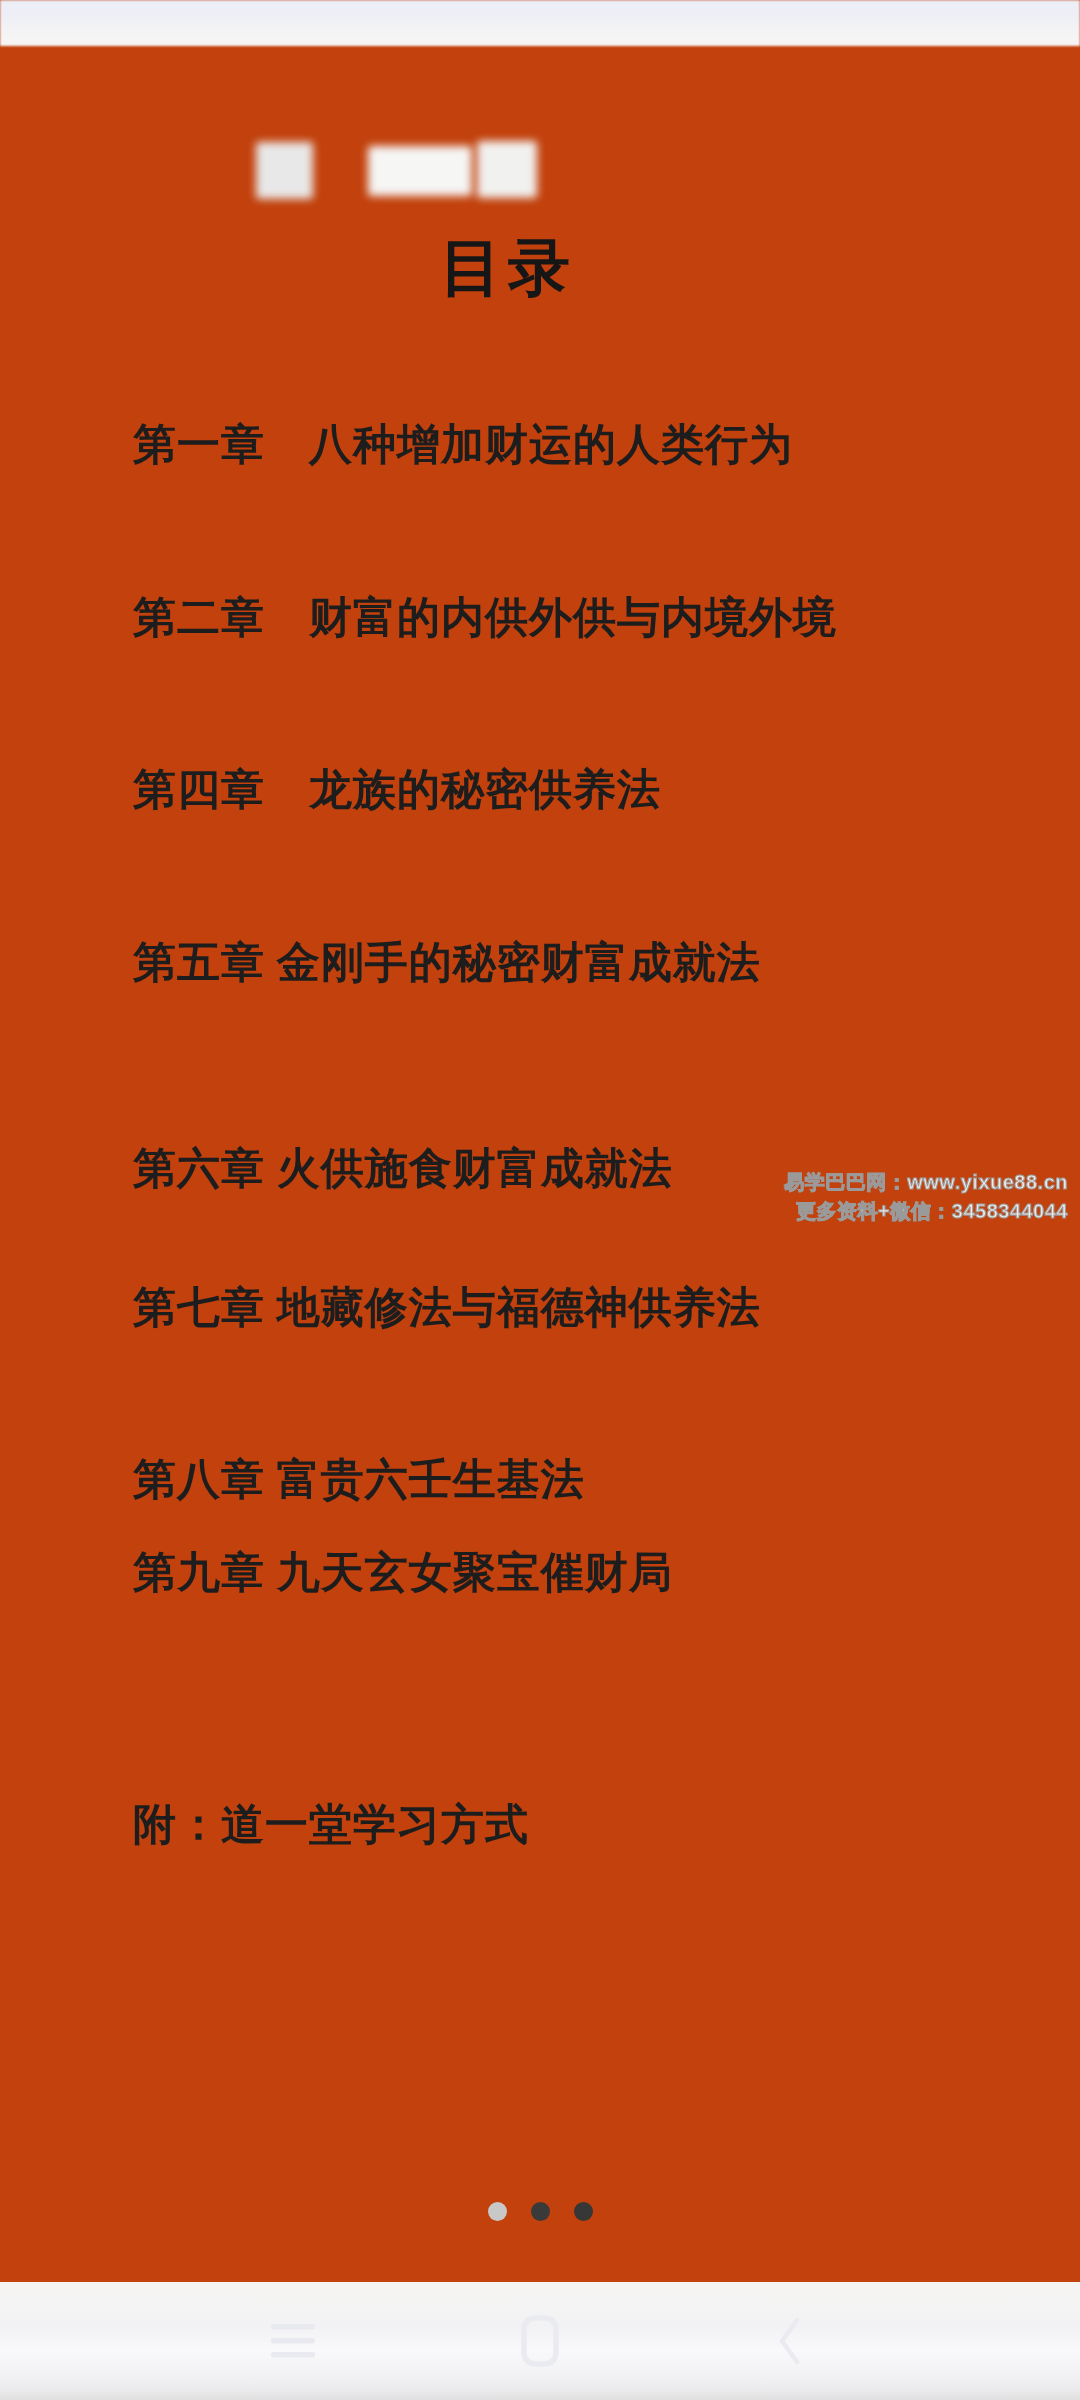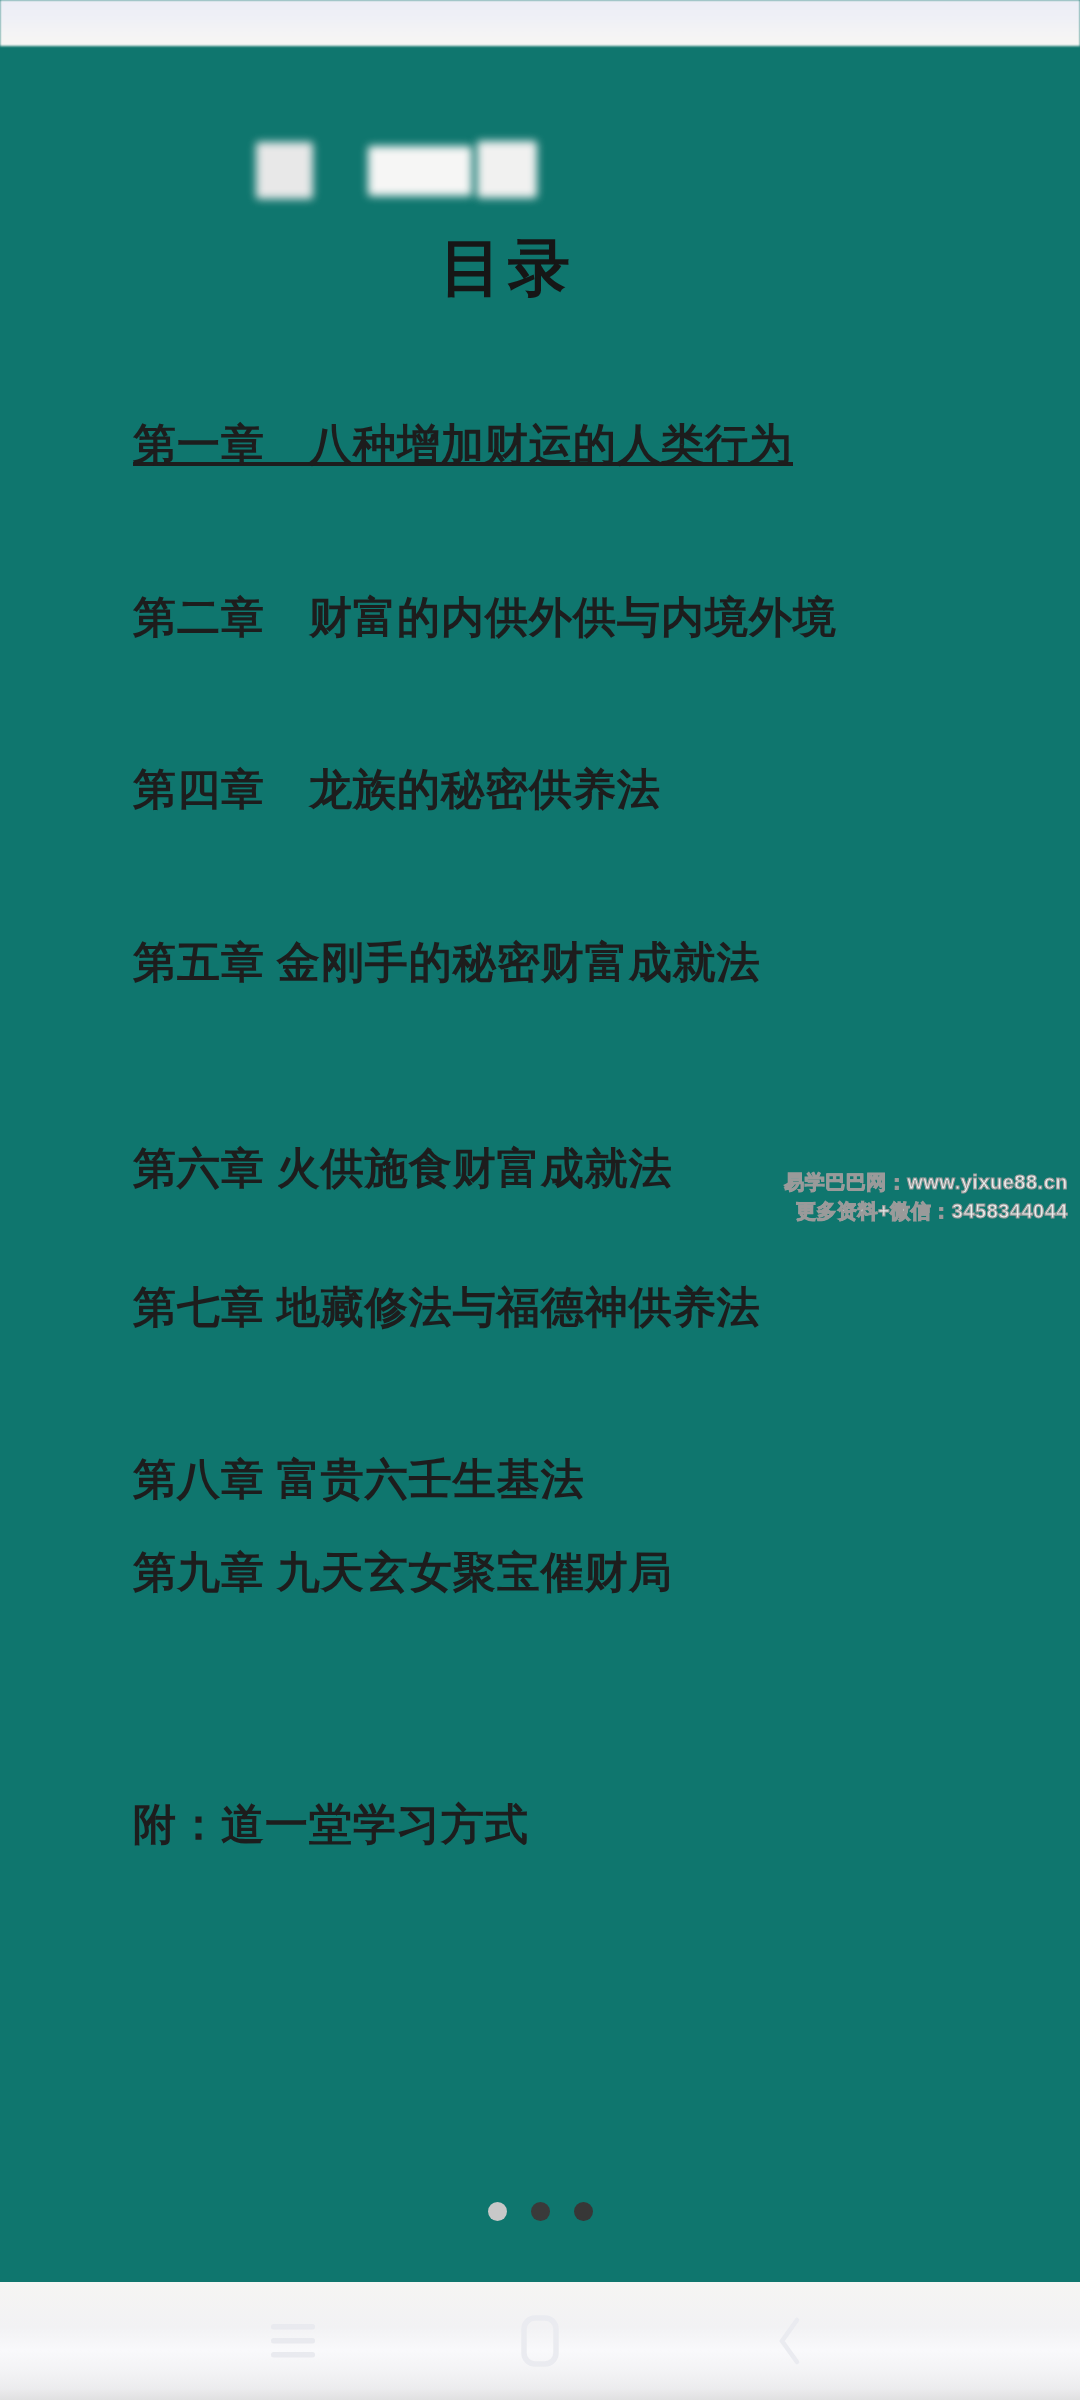--- a/index.html
+++ b/index.html
@@ -3,21 +3,21 @@
 <meta charset="utf-8">
 <style>
   * { margin: 0; padding: 0; box-sizing: border-box; }
   html, body { width: 1080px; height: 2400px; }
   body { font-family: "Liberation Serif", "DejaVu Serif", serif; }
 
   .screen {
     position: relative;
     width: 1080px;
     height: 2400px;
-    background: #0f766e;
+    background: #c2410c;
     overflow: hidden;
   }
 
   
   .statusbar {
     position: absolute;
     top: 0; left: 0;
     width: 1080px; height: 46px;
     background: linear-gradient(180deg, #eceef6 0%, #eff0f6 40%, #f4f4f5 70%, #f7f6f4 100%);
     filter: blur(1px);
@@ -45,21 +45,21 @@
   .toc-item {
     position: absolute;
     left: 133px;
     white-space: nowrap;
     font-weight: 700;
     font-size: 43px;
     line-height: 1.15;
     letter-spacing: 1px;
     color: #1d1d1d;
   }
-  .toc-item:nth-of-type(1)  { top: 420px; text-decoration: underline; }
+  .toc-item:nth-of-type(1)  { top: 420px; }
   .toc-item:nth-of-type(2)  { top: 593px; }
   .toc-item:nth-of-type(3)  { top: 765px; }
   .toc-item:nth-of-type(4)  { top: 938px; }
   .toc-item:nth-of-type(5)  { top: 1144px; }
   .toc-item:nth-of-type(6)  { top: 1283px; }
   .toc-item:nth-of-type(7)  { top: 1455px; }
   .toc-item:nth-of-type(8)  { top: 1548px; }
   .toc-item:nth-of-type(9)  { top: 1800px; }
   .toc-item:nth-of-type(10) { top: 1973px; left: 175px; }
 

